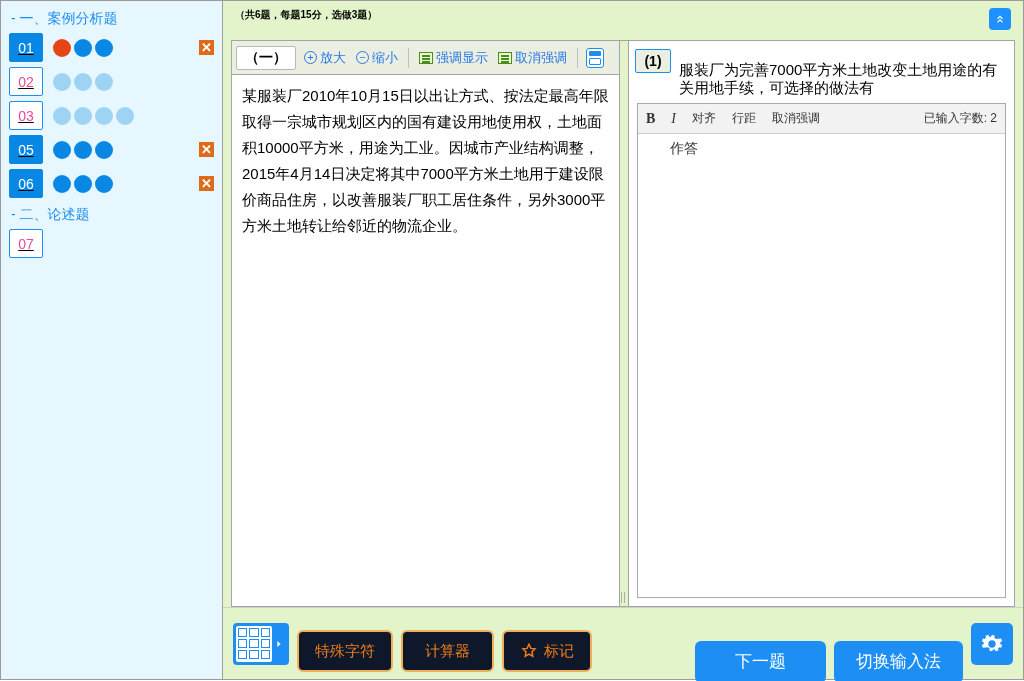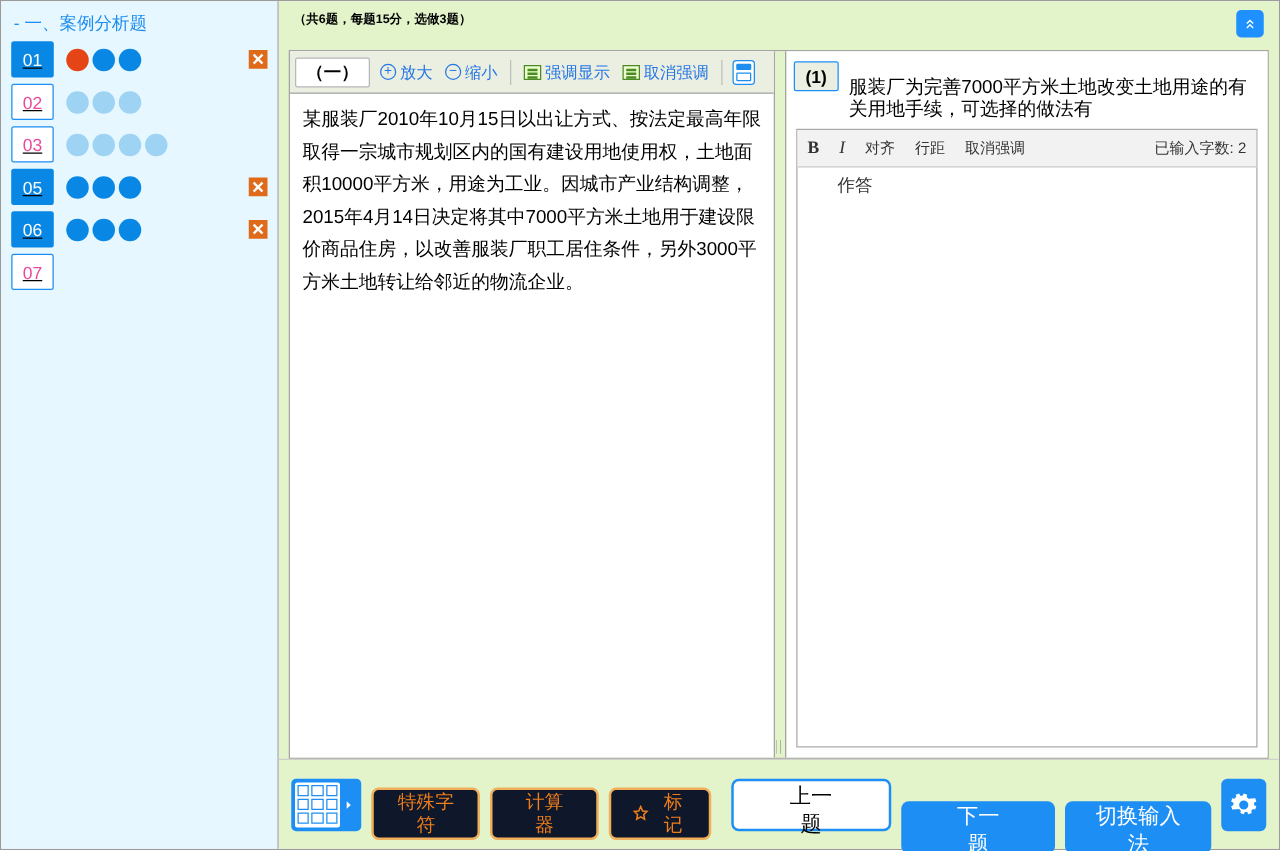--- a/index.html
+++ b/index.html
@@ -131,20 +131,21 @@
     <div class="q-row">
       <div class="q-num active">06</div>
       <div class="dots">
         <span class="dot done"></span>
         <span class="dot done"></span>
         <span class="dot done"></span>
       </div>
       <div class="close-x">✕</div>
     </div>
 
+    <div class="section-title">二、论述题</div>
     <div class="q-row">
       <div class="q-num">07</div>
     </div>
   </div>
 
   <div class="right">
 
     <div class="header-row">
       <div class="header-text">（共6题，每题15分，选做3题）</div>
       <button class="collapse-btn">
@@ -231,21 +232,20 @@
       <button class="obtn cal">
           <span>计算器</span>
         </button>
       <button class="obtn">
         <svg class="star-ico" viewBox="0 0 24 24">
             <path fill="none" stroke="#f07e1a" stroke-width="2" d="M12 3l2.5 5.5L20 9l-4 4 1 6-5-3-5 3 1-6-4-4 5.5-.5L12 3z"></path>
           </svg>
         <span>标记</span>
       </button>
       <div style="flex:1"></div>
-      <button class="pbtn">上一题</button>
       <button class="bbtn">下一题</button>
       <button class="bbtn" style="padding:0 22px">切换输入法</button>
       <button class="gear">
         <svg viewBox="0 0 24 24">
             <path fill="#fff" d="M12 8a4 4 0 100 8 4 4 0 000-8zm9 4l2 1-1 3-2-.5c-.4.6-.9 1.1-1.5 1.5l.5 2-3 1-1-2h-2l-1 2-3-1 .5-2c-.6-.4-1.1-.9-1.5-1.5L2 16l-1-3 2-1v-2L1 9l1-3 2 .5c.4-.6.9-1.1 1.5-1.5L5 3l3-1 1 2h2l1-2 3 1-.5 2c.6.4 1.1.9 1.5 1.5L22 6l1 3-2 1v2z"></path>
           </svg>
       </button>
     </div>
 
   </div>

